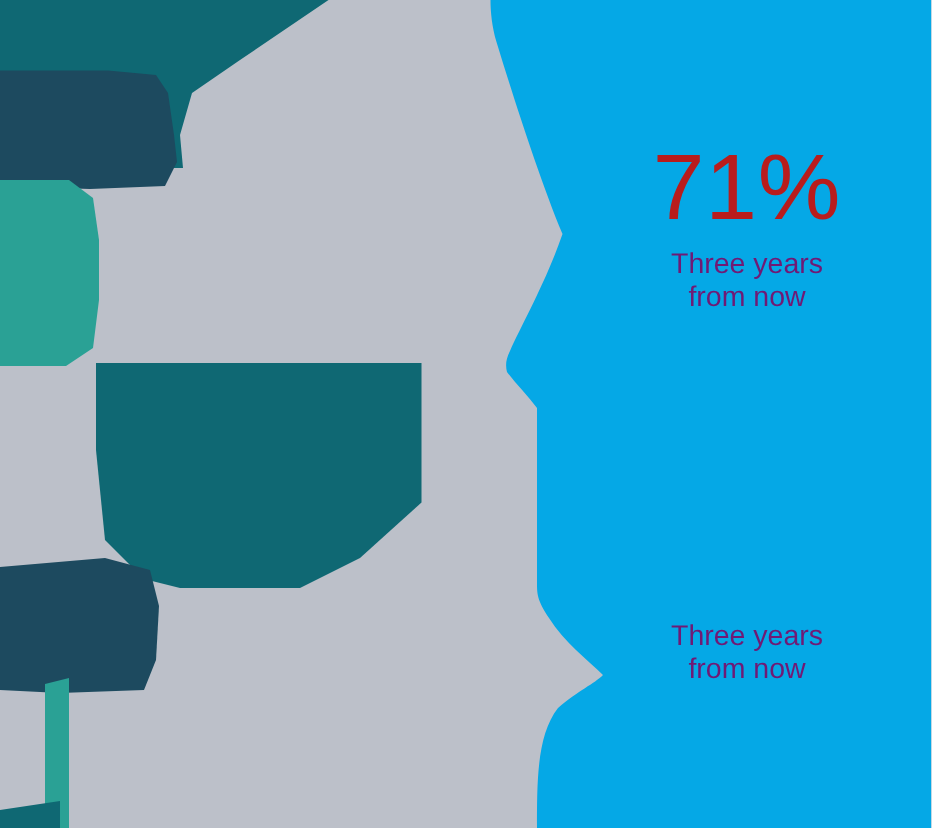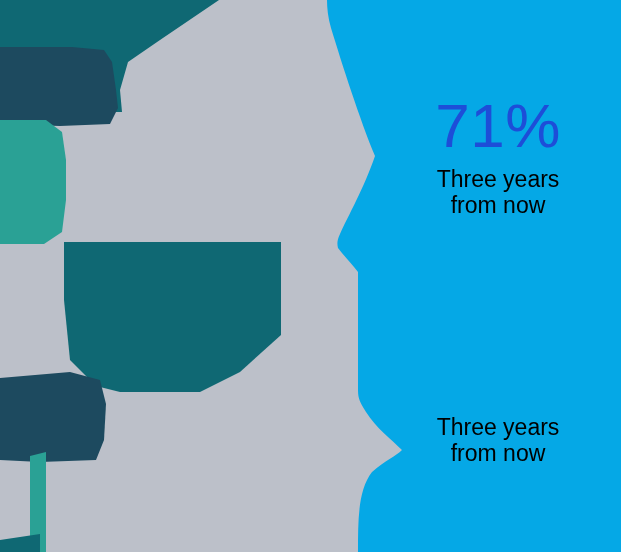--- a/index.html
+++ b/index.html
@@ -35,30 +35,30 @@
     width: 230px;
     left: 383px;
     pointer-events: none;
   }
 
   .stat-value {
     font-size: 62px;
     font-weight: 300;
     line-height: 1.0;
     letter-spacing: 0.5px;
-    color: #1d4ed8;
+    color: #b91c1c;
     font-family: "Liberation Sans", sans-serif;
   }
 
   .stat-caption {
     margin-top: 9px;
-    font-size: 23px;
+    font-size: 19px;
     font-weight: 400;
     line-height: 1.15;
-    color: #000000;
+    color: #701a75;
     font-family: "Liberation Sans", sans-serif;
   }
 
   .stat-caption .caption-line {
     display: block;
   }
 
   #stat-block-top {
     top: 95px;
   }

